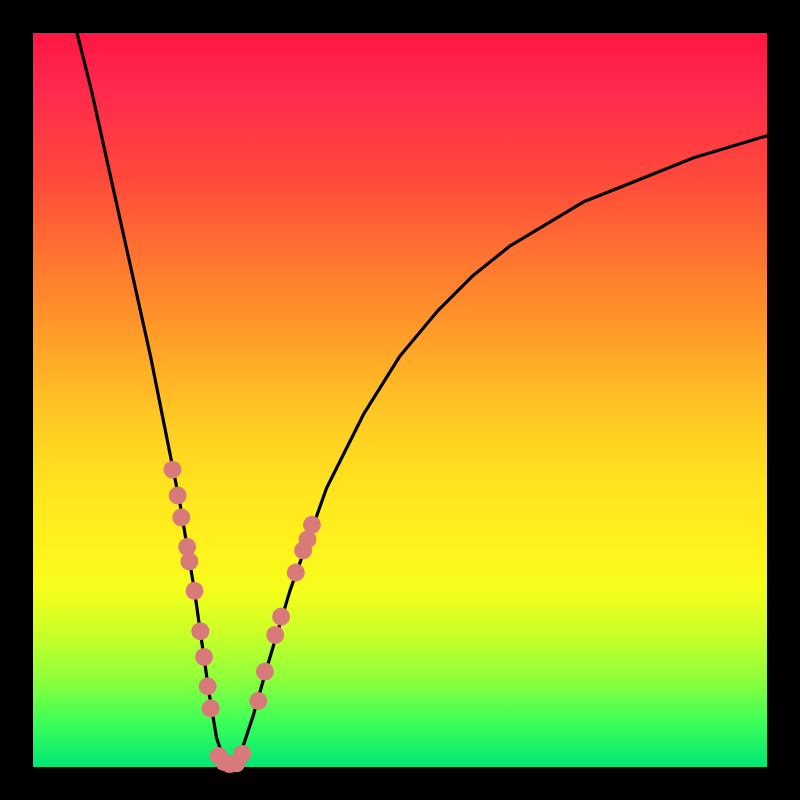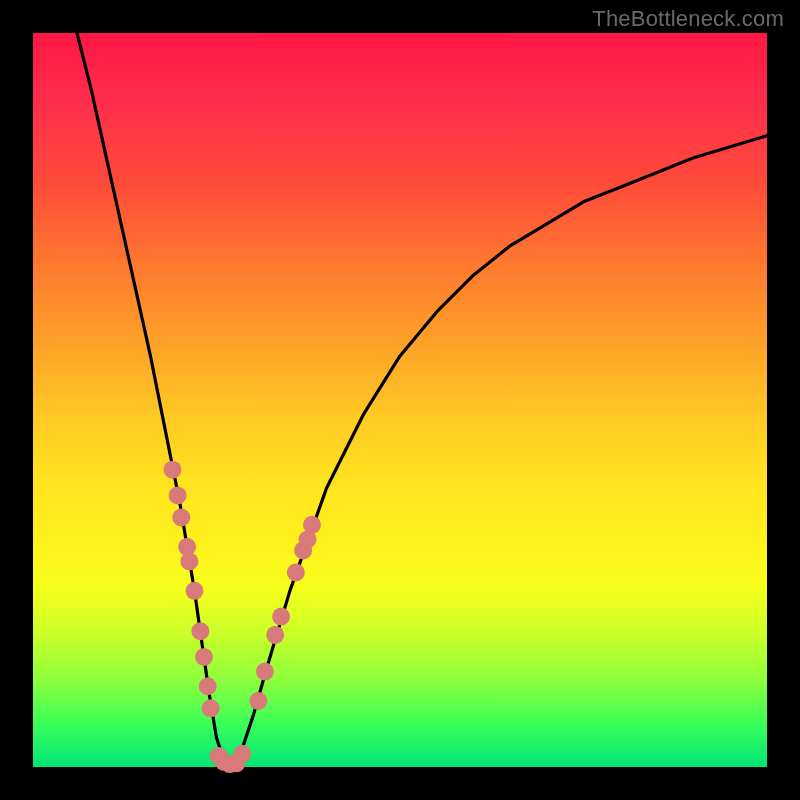--- a/index.html
+++ b/index.html
@@ -56,21 +56,20 @@
     top: 0;
     width: 734px;
     height: 734px;
     overflow: visible;
   }
 </style>
 </head>
 <body>
 
 <div class="frame">
-  <div class="attribution">TheBottleneck.com</div>
 
   <div class="plot-area">
     <svg class="overlay" viewBox="0 0 734 734">
       <path id="curve-path" fill="none" stroke="#000" stroke-width="3.2" stroke-linecap="round" stroke-linejoin="round" d="M44.04 0.00 L58.72 58.72 L73.40 124.78 L88.08 190.84 L102.76 256.90 L117.44 322.96 L132.12 396.36 L146.80 469.76 L161.48 557.84 L168.82 609.22 L176.16 660.60 L183.50 704.64 L190.84 726.66 L198.18 734.00 L205.52 726.66 L220.20 682.62 L234.88 631.24 L256.90 557.84 L293.60 455.08 L330.30 381.68 L367.00 322.96 L403.70 278.92 L440.40 242.22 L477.10 212.86 L513.80 190.84 L550.50 168.82 L587.20 154.14 L623.90 139.46 L660.60 124.78 L697.30 113.77 L734.00 102.76"></path>
       <g id="dots-group">
           <circle cx="139.46" cy="436.73" r="9" fill="#d97a7a"></circle>
           <circle cx="144.60" cy="462.42" r="9" fill="#d97a7a"></circle>
           <circle cx="148.27" cy="484.44" r="9" fill="#d97a7a"></circle>
           <circle cx="154.14" cy="513.80" r="9" fill="#d97a7a"></circle>
           <circle cx="156.34" cy="528.48" r="9" fill="#d97a7a"></circle>

